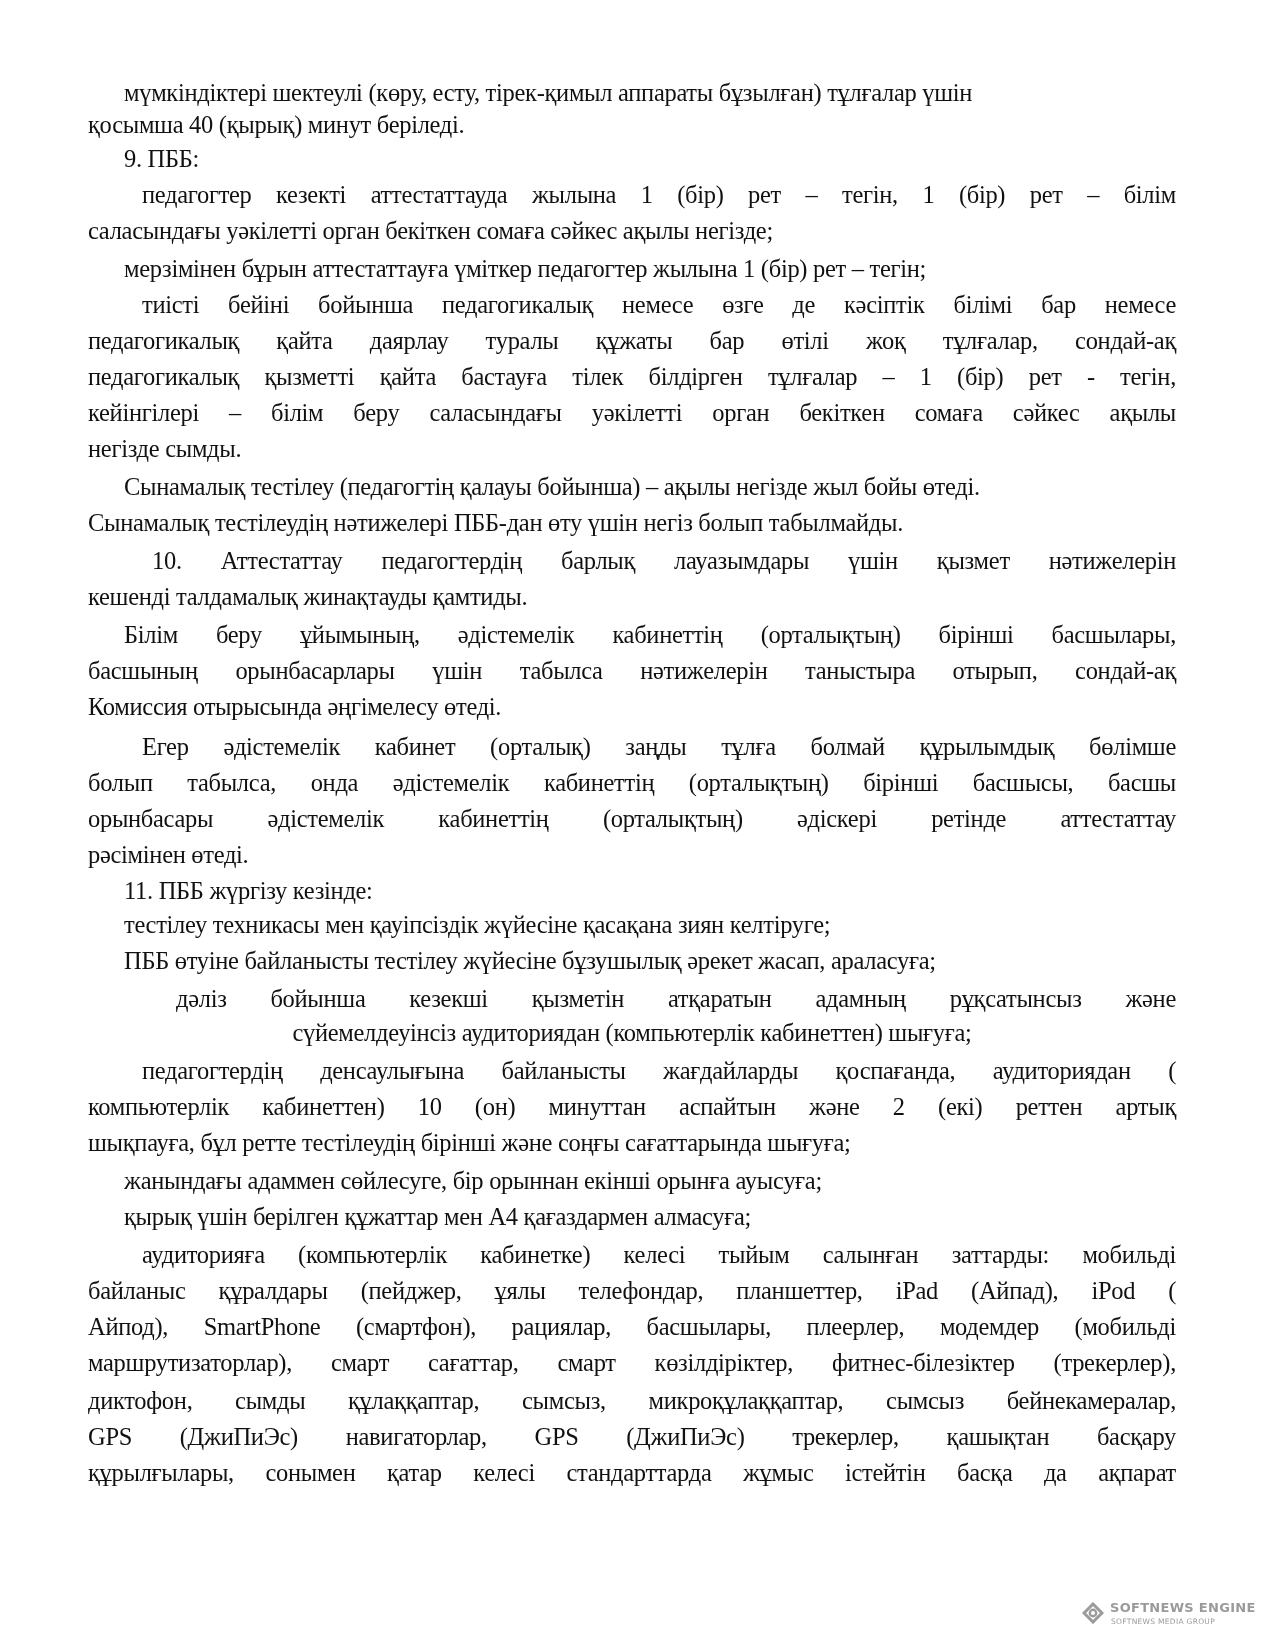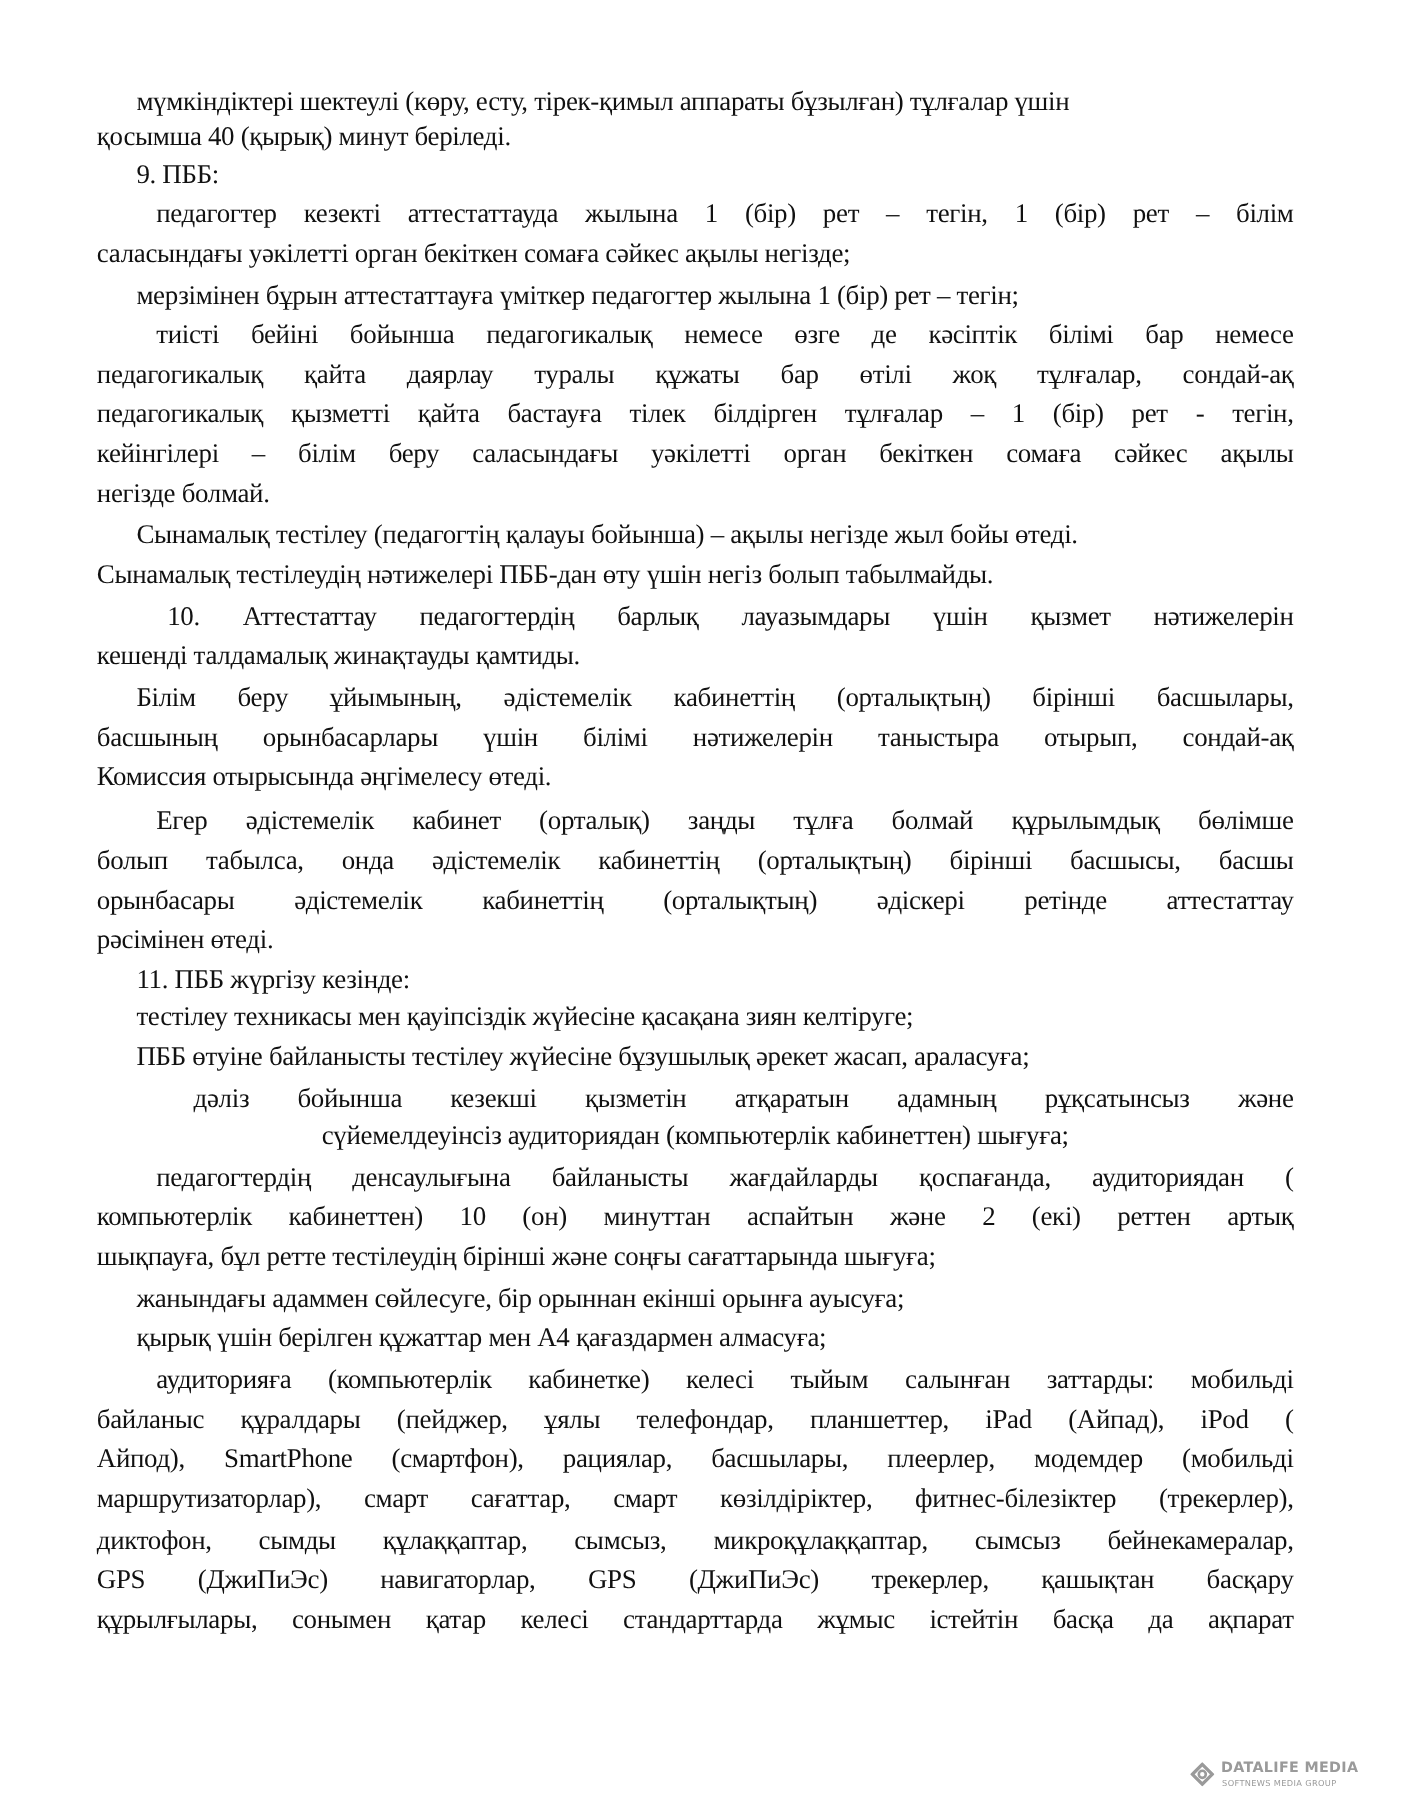--- a/index.html
+++ b/index.html
@@ -44,27 +44,27 @@
       <div class="line" style="top: 78px; left: 124px; width: 1052px; display: block;">мүмкіндіктері шектеулі (көру, есту, тірек-қимыл аппараты бұзылған) тұлғалар үшін</div>
       <div class="line" style="top: 110px; left: 88px; width: 1088px; display: block;">қосымша 40 (қырық) минут беріледі.</div>
       <div class="line" style="top: 144px; left: 124px; width: 1052px; display: block;">9. ПББ:</div>
       <div class="line just" style="top: 180px; left: 142px; width: 1034px; display: block;">педагогтер кезекті аттестаттауда жылына 1 (бір) рет – тегін, 1 (бір) рет – білім</div>
       <div class="line" style="top: 216px; left: 88px; width: 1088px; display: block;">саласындағы уәкілетті орган бекіткен сомаға сәйкес ақылы негізде;</div>
       <div class="line" style="top: 254px; left: 124px; width: 1052px; display: block;">мерзімінен бұрын аттестаттауға үміткер педагогтер жылына 1 (бір) рет – тегін;</div>
       <div class="line just" style="top: 290px; left: 142px; width: 1034px; display: block;">тиісті бейіні бойынша педагогикалық немесе өзге де кәсіптік білімі бар немесе</div>
       <div class="line just" style="top: 326px; left: 88px; width: 1088px; display: block;">педагогикалық қайта даярлау туралы құжаты бар өтілі жоқ тұлғалар, сондай-ақ</div>
       <div class="line just" style="top: 362px; left: 88px; width: 1088px; display: block;">педагогикалық қызметті қайта бастауға тілек білдірген тұлғалар – 1 (бір) рет - тегін,</div>
       <div class="line just" style="top: 398px; left: 88px; width: 1088px; display: block;">кейінгілері – білім беру саласындағы уәкілетті орган бекіткен сомаға сәйкес ақылы</div>
-      <div class="line" style="top: 434px; left: 88px; width: 1088px; display: block;">негізде болмай.</div>
+      <div class="line" style="top: 434px; left: 88px; width: 1088px; display: block;">негізде сымды.</div>
       <div class="line" style="top: 472px; left: 124px; width: 1052px; display: block;">Сынамалық тестілеу (педагогтің қалауы бойынша) – ақылы негізде жыл бойы өтеді.</div>
       <div class="line" style="top: 508px; left: 88px; width: 1088px; display: block;">Сынамалық тестілеудің нәтижелері ПББ-дан өту үшін негіз болып табылмайды.</div>
       <div class="line just" style="top: 546px; left: 152px; width: 1024px; display: block;">10. Аттестаттау педагогтердің барлық лауазымдары үшін қызмет нәтижелерін</div>
       <div class="line" style="top: 582px; left: 88px; width: 1088px; display: block;">кешенді талдамалық жинақтауды қамтиды.</div>
       <div class="line just" style="top: 620px; left: 124px; width: 1052px; display: block;">Білім беру ұйымының, әдістемелік кабинеттің (орталықтың) бірінші басшылары,</div>
-      <div class="line just" style="top: 656px; left: 88px; width: 1088px; display: block;">басшының орынбасарлары үшін білімі нәтижелерін таныстыра отырып, сондай-ақ</div>
+      <div class="line just" style="top: 656px; left: 88px; width: 1088px; display: block;">басшының орынбасарлары үшін табылса нәтижелерін таныстыра отырып, сондай-ақ</div>
       <div class="line" style="top: 692px; left: 88px; width: 1088px; display: block;">Комиссия отырысында әңгімелесу өтеді.</div>
       <div class="line just" style="top: 732px; left: 142px; width: 1034px; display: block;">Егер әдістемелік кабинет (орталық) заңды тұлға болмай құрылымдық бөлімше</div>
       <div class="line just" style="top: 768px; left: 88px; width: 1088px; display: block;">болып табылса, онда әдістемелік кабинеттің (орталықтың) бірінші басшысы, басшы</div>
       <div class="line just" style="top: 804px; left: 88px; width: 1088px; display: block;">орынбасары әдістемелік кабинеттің (орталықтың) әдіскері ретінде аттестаттау</div>
       <div class="line" style="top: 840px; left: 88px; width: 1088px; display: block;">рәсімінен өтеді.</div>
       <div class="line" style="top: 876px; left: 124px; width: 1052px; display: block;">11. ПББ жүргізу кезінде:</div>
       <div class="line" style="top: 910px; left: 124px; width: 1052px; display: block;">тестілеу техникасы мен қауіпсіздік жүйесіне қасақана зиян келтіруге;</div>
       <div class="line" style="top: 946px; left: 124px; width: 1052px; display: block;">ПББ өтуіне байланысты тестілеу жүйесіне бұзушылық әрекет жасап, араласуға;</div>
       <div class="line just" style="top: 984px; left: 176px; width: 1000px; display: block;">дәліз бойынша кезекші қызметін атқаратын адамның рұқсатынсыз және</div>
       <div class="line" style="top: 1018px; left: 88px; width: 1088px; display: block; text-align: center;">сүйемелдеуінсіз аудиториядан (компьютерлік кабинеттен) шығуға;</div>
@@ -80,16 +80,16 @@
       <div class="line just" style="top: 1386px; left: 88px; width: 1088px; display: block;">диктофон, сымды құлаққаптар, сымсыз, микроқұлаққаптар, сымсыз бейнекамералар,</div>
       <div class="line just" style="top: 1422px; left: 88px; width: 1088px; display: block;">GPS (ДжиПиЭс) навигаторлар, GPS (ДжиПиЭс) трекерлер, қашықтан басқару</div>
       <div class="line just" style="top: 1458px; left: 88px; width: 1088px; display: block;">құрылғылары, сонымен қатар келесі стандарттарда жұмыс істейтін басқа да ақпарат</div>
     </div>
 
   <div class="watermark">
     <svg class="wm-logo" viewBox="0 0 22 22">
       <path d="M11 2 L20 11 L11 20 L2 11 Z" fill="none" stroke="#9a9a9a" stroke-width="3"></path>
       <circle cx="11" cy="11" r="3.2" fill="none" stroke="#9a9a9a" stroke-width="2.4"></circle>
     </svg>
-    <span class="wm-title">DATALIFE MEDIA</span>
+    <span class="wm-title">SOFTNEWS ENGINE</span>
     <span class="wm-sub">SOFTNEWS MEDIA GROUP</span>
   </div>
 </div>
 
 </body></html>

